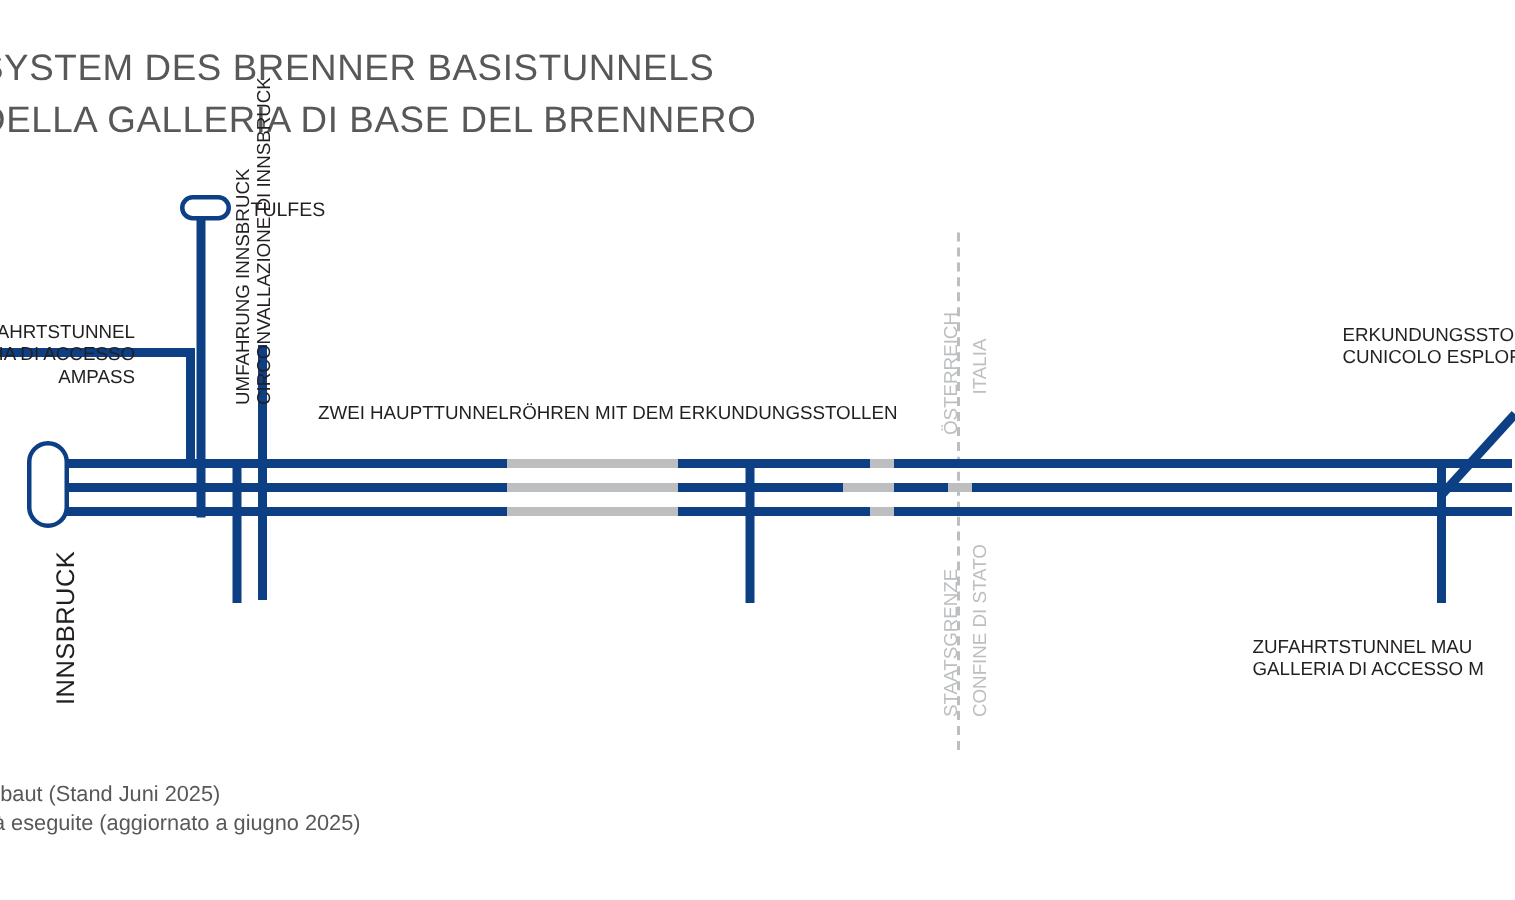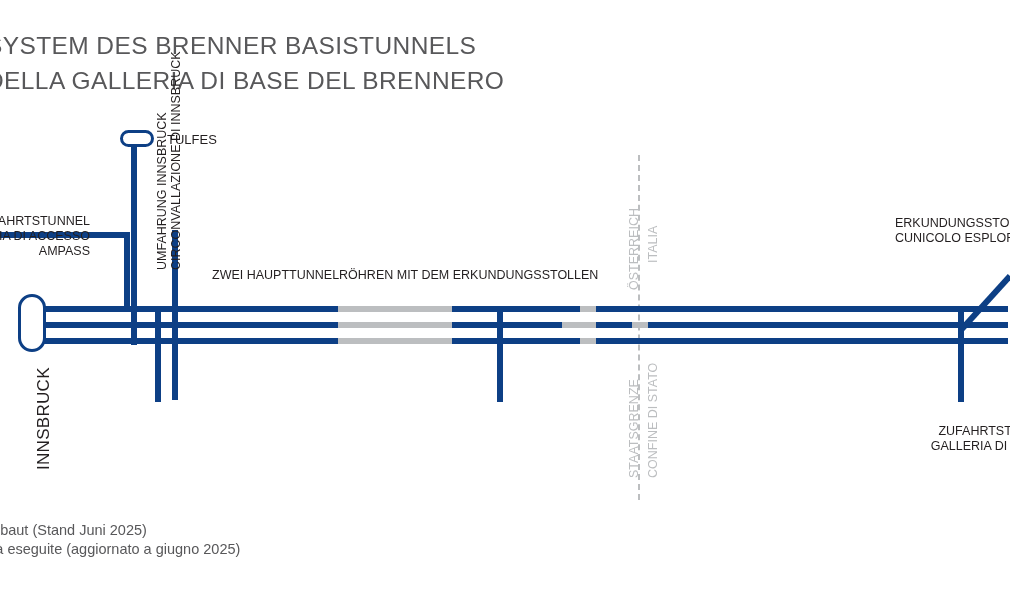--- a/index.html
+++ b/index.html
@@ -72,21 +72,21 @@
   }
 
   
   .label {
     position: absolute;
     font-size: 12.5px;
     line-height: 15px;
     color: #231f20;
     white-space: nowrap;
   }
-  .label.center { text-align: right; }
+  .label.center { text-align: left; }
   .label.right  { text-align: right; }
 
   .vlabel {
     position: absolute;
     font-size: 12.5px;
     line-height: 15px;
     color: #231f20;
     white-space: nowrap;
     transform-origin: 0 0;
     transform: rotate(-90deg);

